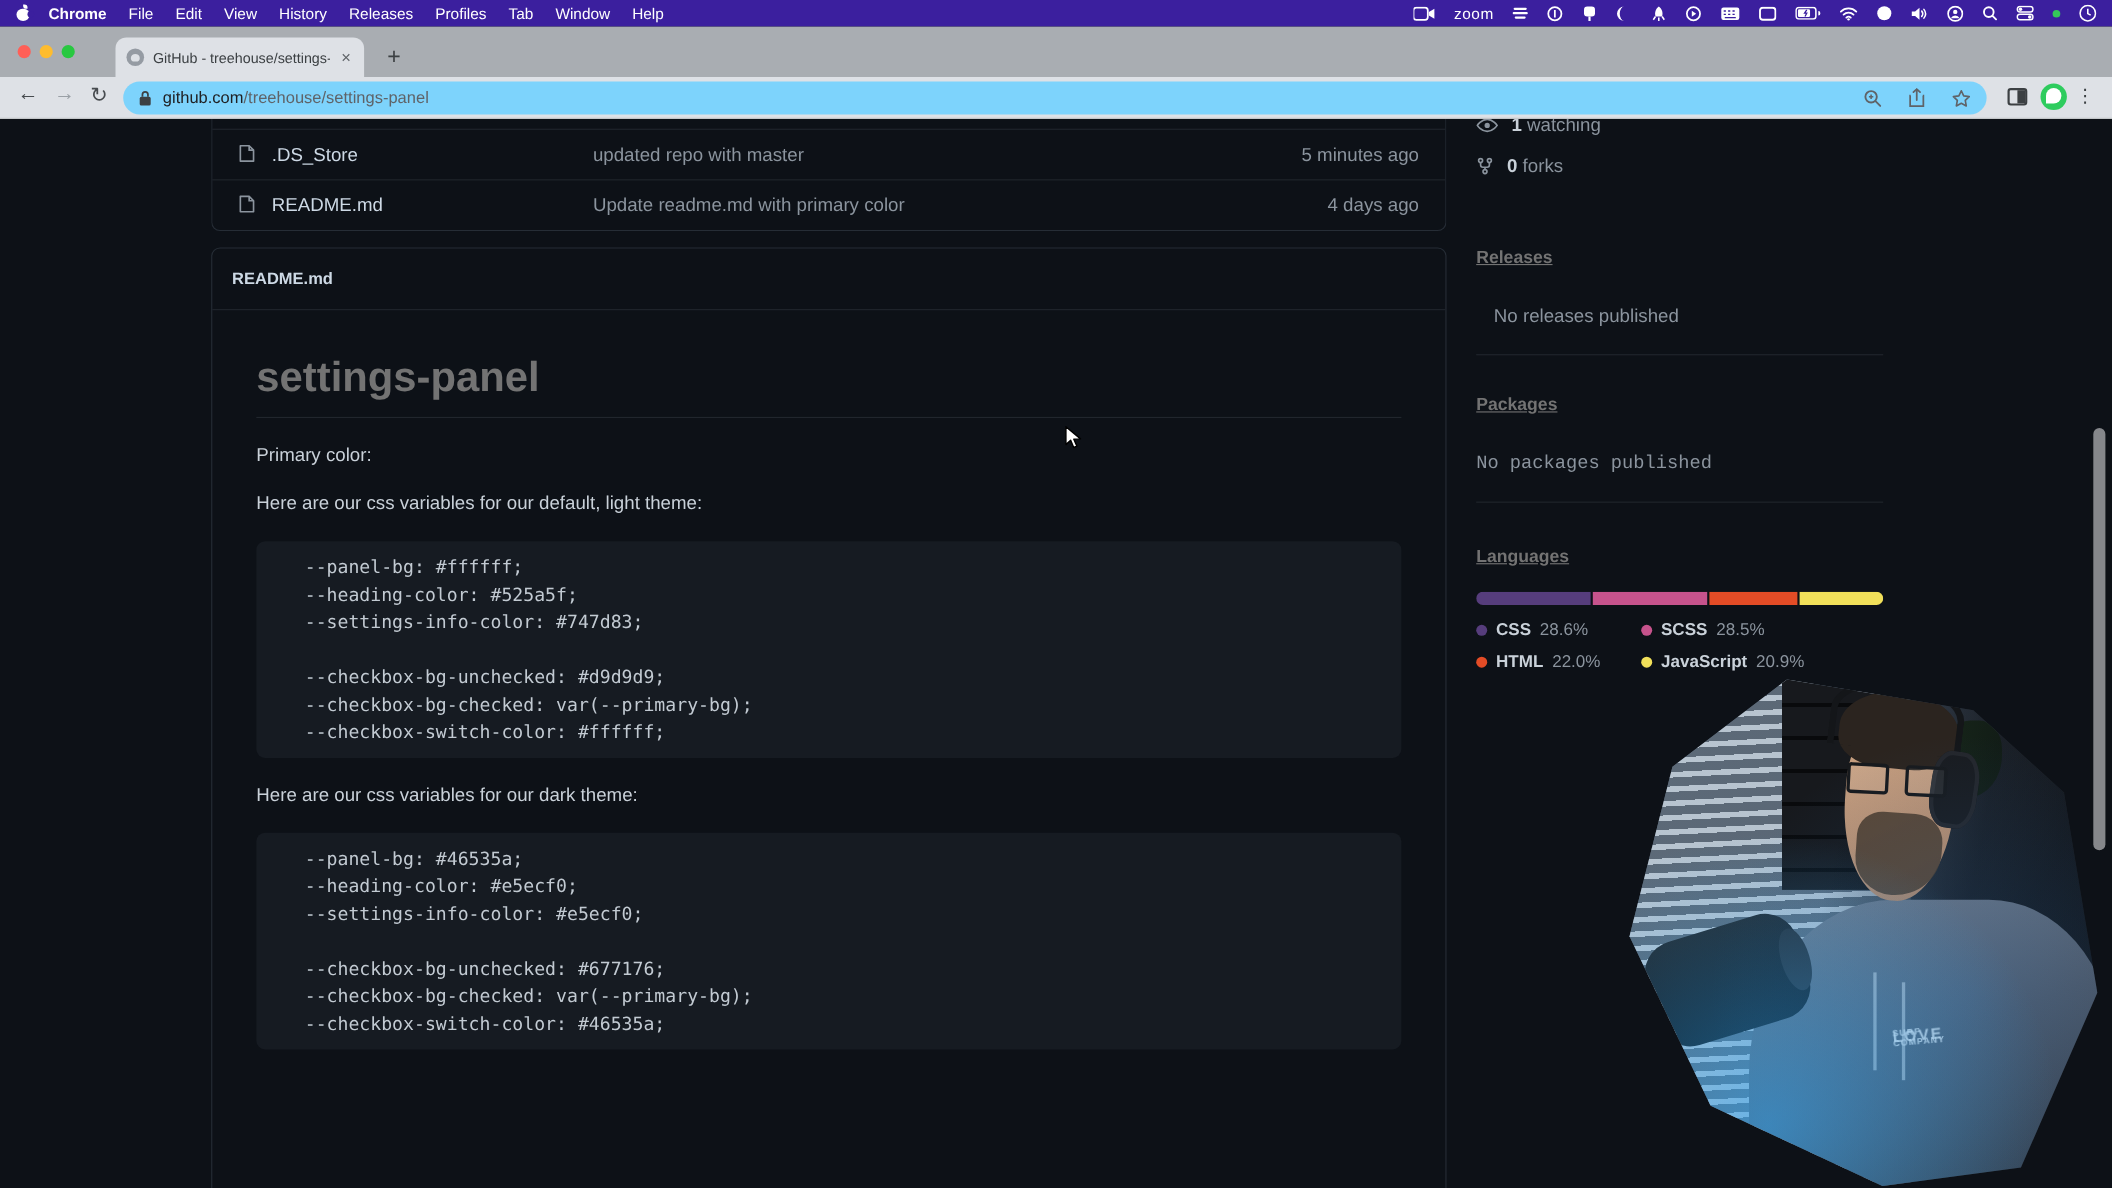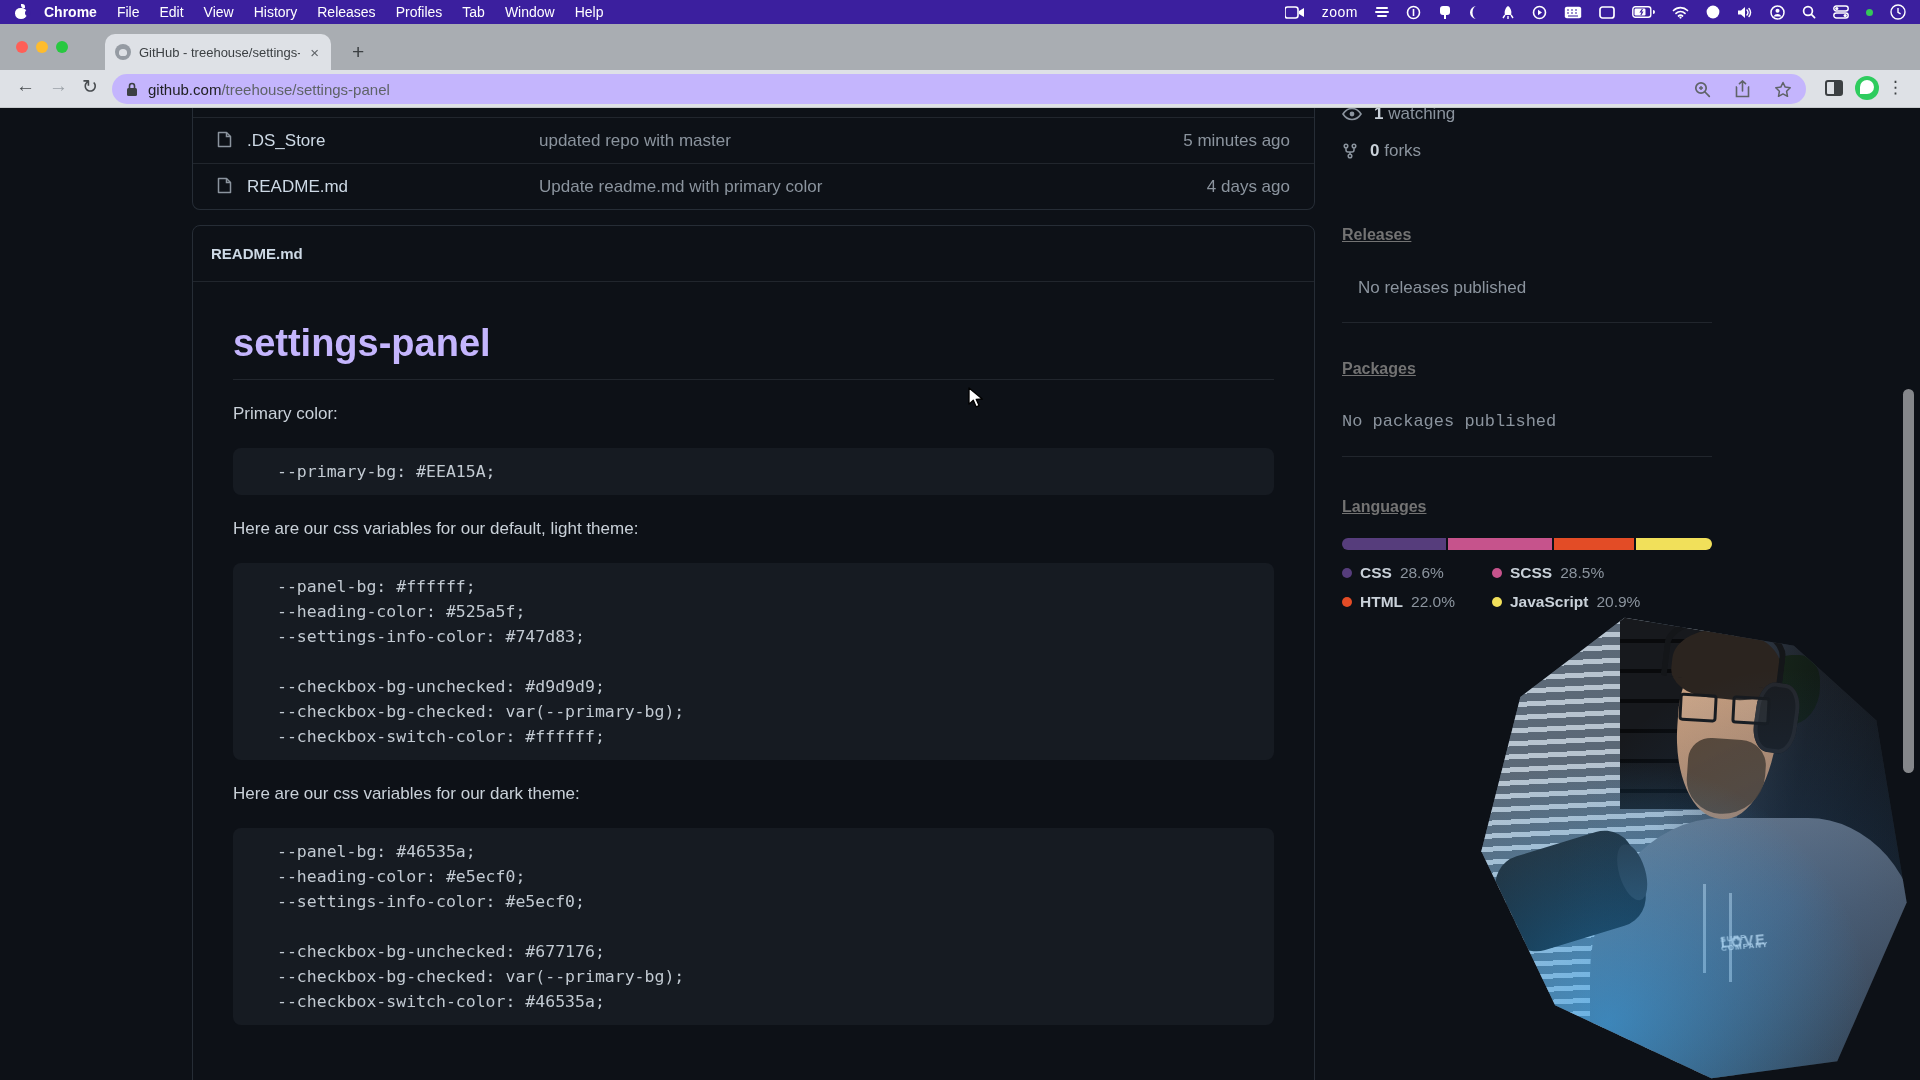--- a/index.html
+++ b/index.html
@@ -32,21 +32,21 @@
   .favicon{width:16px;height:16px;border-radius:50%;background:#959ba3;position:relative;flex:none;}
   .favicon:after{content:"";position:absolute;left:4px;top:5px;width:8px;height:7px;background:#dee1e6;border-radius:50% 50% 40% 40%;}
   .tabtitle{font-size:13px;color:#3c4043;white-space:nowrap;overflow:hidden;flex:1;}
   .tabclose{font-size:15px;color:#5f6368;flex:none;padding:0 2px;}
   .newtab{position:absolute;left:352px;top:14px;font-size:21px;color:#3c4043;line-height:28px;}
 
   
   .toolbar{position:absolute;top:70px;left:0;right:0;height:38px;background:var(--chrome,#dee1e6);z-index:39;border-bottom:1px solid #c7cacd;}
   .navbtn{position:absolute;top:5px;font-size:19px;color:#474b4f;}
   .navbtn.disabled{color:#9aa0a6;}
-  .omnibox{position:absolute;left:112px;right:114px;top:4px;height:30px;background:#c4b5fd;border-radius:15px;
+  .omnibox{position:absolute;left:112px;right:114px;top:4px;height:30px;background:#7dd3fc;border-radius:15px;
            display:flex;align-items:center;padding:0 14px;gap:10px;}
   .url{font-size:15px;color:#202124;white-space:nowrap;}
   .url .path{color:#5f6368;}
   .oright{margin-left:auto;display:flex;align-items:center;gap:24px;}
   .tbicon{color:#5f6368;}
   .sidepanel{position:absolute;right:77px;top:10px;width:18px;height:16px;border:2px solid #3c4043;border-radius:3px;}
   .sidepanel:after{content:"";position:absolute;right:0;top:0;width:7px;height:12px;background:#3c4043;}
   .avatar{position:absolute;right:41px;top:6px;width:24px;height:24px;border-radius:50%;background:#2ecc5e;overflow:hidden;}
   .avatar:after{content:"";position:absolute;left:5px;top:4px;width:14px;height:14px;background:#fff;border-radius:50% 50% 50% 0;}
   .kebab{position:absolute;right:16px;top:7px;font-size:17px;color:#3c4043;letter-spacing:0;}
@@ -61,21 +61,21 @@
   .fname{width:322px;color:#cdd9e5;display:flex;align-items:flex-start;gap:15px;}
   .fmsg{flex:1;color:#8b949e;}
   .ftime{color:#8b949e;}
   .docicon{flex:none;color:#8b949e;}
 
   .readme{position:absolute;left:192px;top:117px;width:1123px;height:1100px;border:1px solid var(--panel-border,#262d36);
           border-radius:8px;}
   .rhead{height:56px;display:flex;align-items:center;padding:0 18px;font-size:15px;font-weight:bold;color:#cdd9e5;
          border-bottom:1px solid #21262d;}
   .rbody{padding:40px 40px;}
-  .rbody h1{margin:0 0 20px 0;font-size:38px;font-weight:600;color:#c4b5fd;padding-bottom:14px;border-bottom:1px solid #21262d;}
+  .rbody h1{margin:0 0 20px 0;font-size:38px;font-weight:600;color:#737373;padding-bottom:14px;border-bottom:1px solid #21262d;}
   .rbody p{font-size:17px;margin:24px 0;color:#c9d1d9;}
   .rbody pre{background:var(--code-bg,#161b22);border-radius:8px;margin:20px 0;padding:11px 20px 11px 44px;
              font-family:"DejaVu Sans Mono","Liberation Mono",monospace;font-size:16.5px;line-height:25px;color:#c2cad2;}
 
   .sidebar{position:absolute;left:1342px;top:0;width:370px;}
   .siderow{position:absolute;display:flex;align-items:center;gap:12px;font-size:17px;color:#8b949e;}
   .siderow b{color:#c9d1d9;font-weight:600;}
   .sideh{position:absolute;font-size:16px;font-weight:bold;color:#737373;text-decoration:underline;}
   .sidemuted{position:absolute;font-size:17px;color:#8b949e;}
   .divider{position:absolute;left:0;width:370px;height:1px;background:#21262d;}
@@ -289,21 +289,20 @@
       </div>
     </div>
 
     <div class="readme">
       <div class="rhead">
           <span>README.md</span>
         </div>
       <div class="rbody">
         <h1>settings-panel</h1>
         <p>Primary color:</p>
-        <pre>--primary-bg: #EEA15A;</pre>
         <p>Here are our css variables for our default, light theme:</p>
         <pre>--panel-bg: #ffffff;
 --heading-color: #525a5f;
 --settings-info-color: #747d83;
 
 --checkbox-bg-unchecked: #d9d9d9;
 --checkbox-bg-checked: var(--primary-bg);
 --checkbox-switch-color: #ffffff;</pre>
         <p>Here are our css variables for our dark theme:</p>
         <pre>--panel-bg: #46535a;

